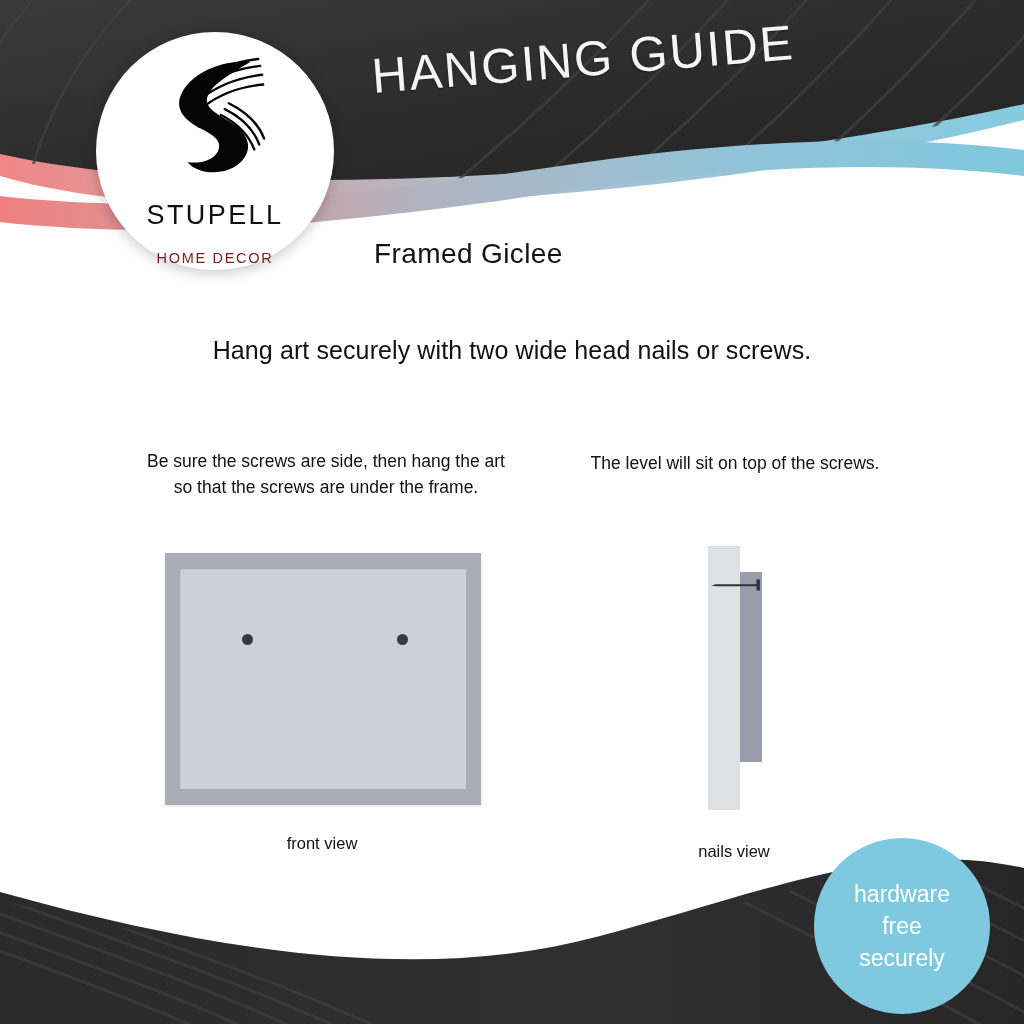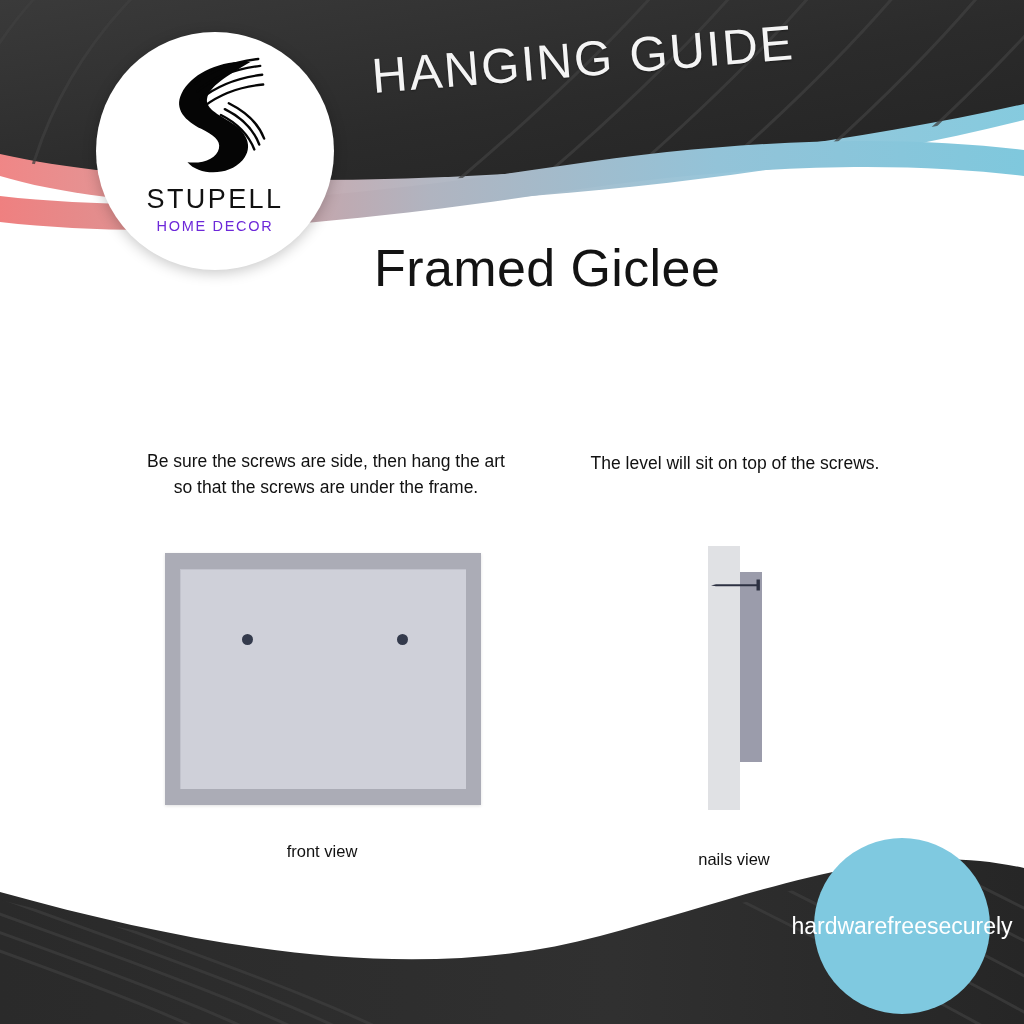--- a/index.html
+++ b/index.html
@@ -11,62 +11,63 @@
   .layer{position:absolute;left:0;top:0;width:1024px;height:1024px;}
   .layer svg{display:block;}
 
   
   #logo-badge{
     position:absolute;left:96px;top:32px;width:238px;height:238px;
     border-radius:50%;background:#ffffff;
     box-shadow:0 3px 14px rgba(0,0,0,.22);
     display:flex;flex-direction:column;align-items:center;justify-content:flex-start;
     z-index:30;
+    gap:16px;
   }
   #logo-mark{margin-top:22px;width:118px;height:126px;}
   #logo-word{
     font-family:"Liberation Sans", sans-serif;
     font-size:27px;letter-spacing:2.4px;color:#111;margin-top:4px;font-weight:400;
   }
   #logo-sub{
     font-family:"Liberation Sans", sans-serif;
-    font-size:14.5px;letter-spacing:1.7px;color:#6d28d9;margin-top:3px;font-weight:400;
+    font-size:14.5px;letter-spacing:1.7px;color:#7f1d1d;margin-top:3px;font-weight:400;
   }
 
   
   #header-title{
     position:absolute;left:372px;top:48px;width:520px;
     z-index:25;
     font-size:49px;font-weight:400;letter-spacing:2px;color:#f4f4f4;
     transform:rotate(-4.6deg);transform-origin:left center;
     white-space:nowrap;
     text-shadow:0 1px 2px rgba(0,0,0,.35);
   }
 
   
   #product-title{
     position:absolute;left:374px;top:238px;z-index:20;
-    font-size:52px;font-weight:300;color:#131313;letter-spacing:.4px;white-space:nowrap;
+    font-size:28px;font-weight:300;color:#131313;letter-spacing:.4px;white-space:nowrap;
   }
   #lead-text{
     position:absolute;left:0;top:336px;width:1024px;text-align:center;z-index:20;
     font-size:25px;font-weight:400;color:#111;letter-spacing:.1px;
   }
 
   
   .caption{
     position:absolute;z-index:20;text-align:center;
     font-size:17.5px;line-height:26px;color:#111;font-weight:400;
   }
   #caption-front{left:146px;top:448px;width:360px;}
   #caption-side{left:585px;top:450px;width:300px;}
 
   .view-label{
     position:absolute;z-index:20;text-align:center;
-    font-size:16.5px;color:#111;font-weight:400;margin-top:8px;
+    font-size:16.5px;color:#111;font-weight:400;
   }
   #label-front{left:202px;top:834px;width:240px;}
   #label-side{left:634px;top:842px;width:200px;}
 
   
   #front-view{position:absolute;left:165px;top:553px;width:316px;height:252px;z-index:15;}
   #front-frame{
     position:absolute;inset:0;background:#abacb6;
     box-shadow:0 1px 3px rgba(0,0,0,.12);
   }
@@ -87,21 +88,21 @@
   }
   #side-frame{
     position:absolute;left:32px;top:26px;width:22px;height:190px;background:#9b9cab;
   }
   #side-nail{position:absolute;left:2px;top:32px;width:58px;height:14px;}
 
   
   #hardware-badge{
     position:absolute;left:814px;top:838px;width:176px;height:176px;border-radius:50%;
     background:#7fc9e0;z-index:40;
-    display:flex;flex-direction:row;align-items:center;justify-content:center;
+    display:flex;flex-direction:column;align-items:center;justify-content:center;
     color:#ffffff;font-size:23px;line-height:32px;text-align:center;font-weight:400;
   }
 </style>
 </head>
 <body>
 
 <div id="page">
 
   <div class="layer">
     <svg width="1024" height="1024" viewBox="0 0 1024 1024">
@@ -191,20 +192,21 @@
         <path d="M66,62 C82,70 94,82 100,97"></path>
       </g>
     </svg>
     <div id="logo-word">STUPELL</div>
     <div id="logo-sub">HOME DECOR</div>
   </div>
 
   <div id="header-title">HANGING GUIDE</div>
 
   <div id="product-title">Framed Giclee</div>
+  <div id="lead-text">Hang art securely with two wide head nails or screws.</div>
 
   <div id="caption-front" class="caption">Be sure the screws are side, then hang the art so that the screws are under the frame.</div>
   <div id="caption-side" class="caption">The level will sit on top of the screws.</div>
 
   <div id="front-view">
     <div id="front-frame">
       <div id="front-mat"></div>
     </div>
     <div class="screw-dot" id="screw-left"></div>
     <div class="screw-dot" id="screw-right"></div>

